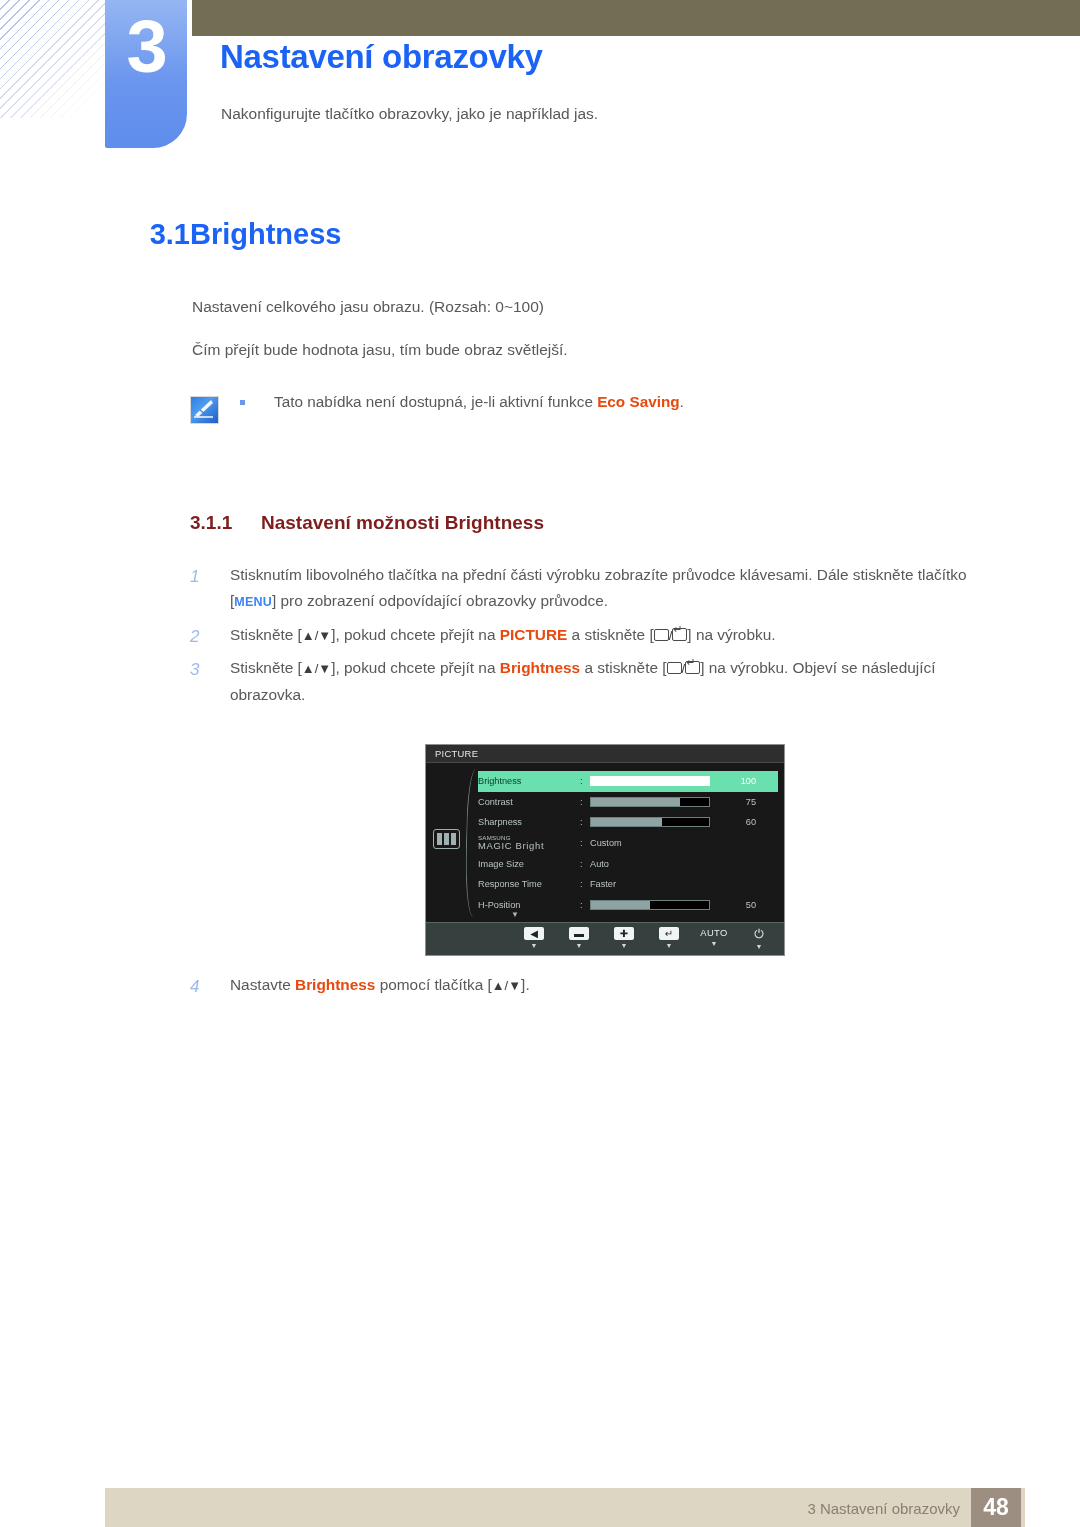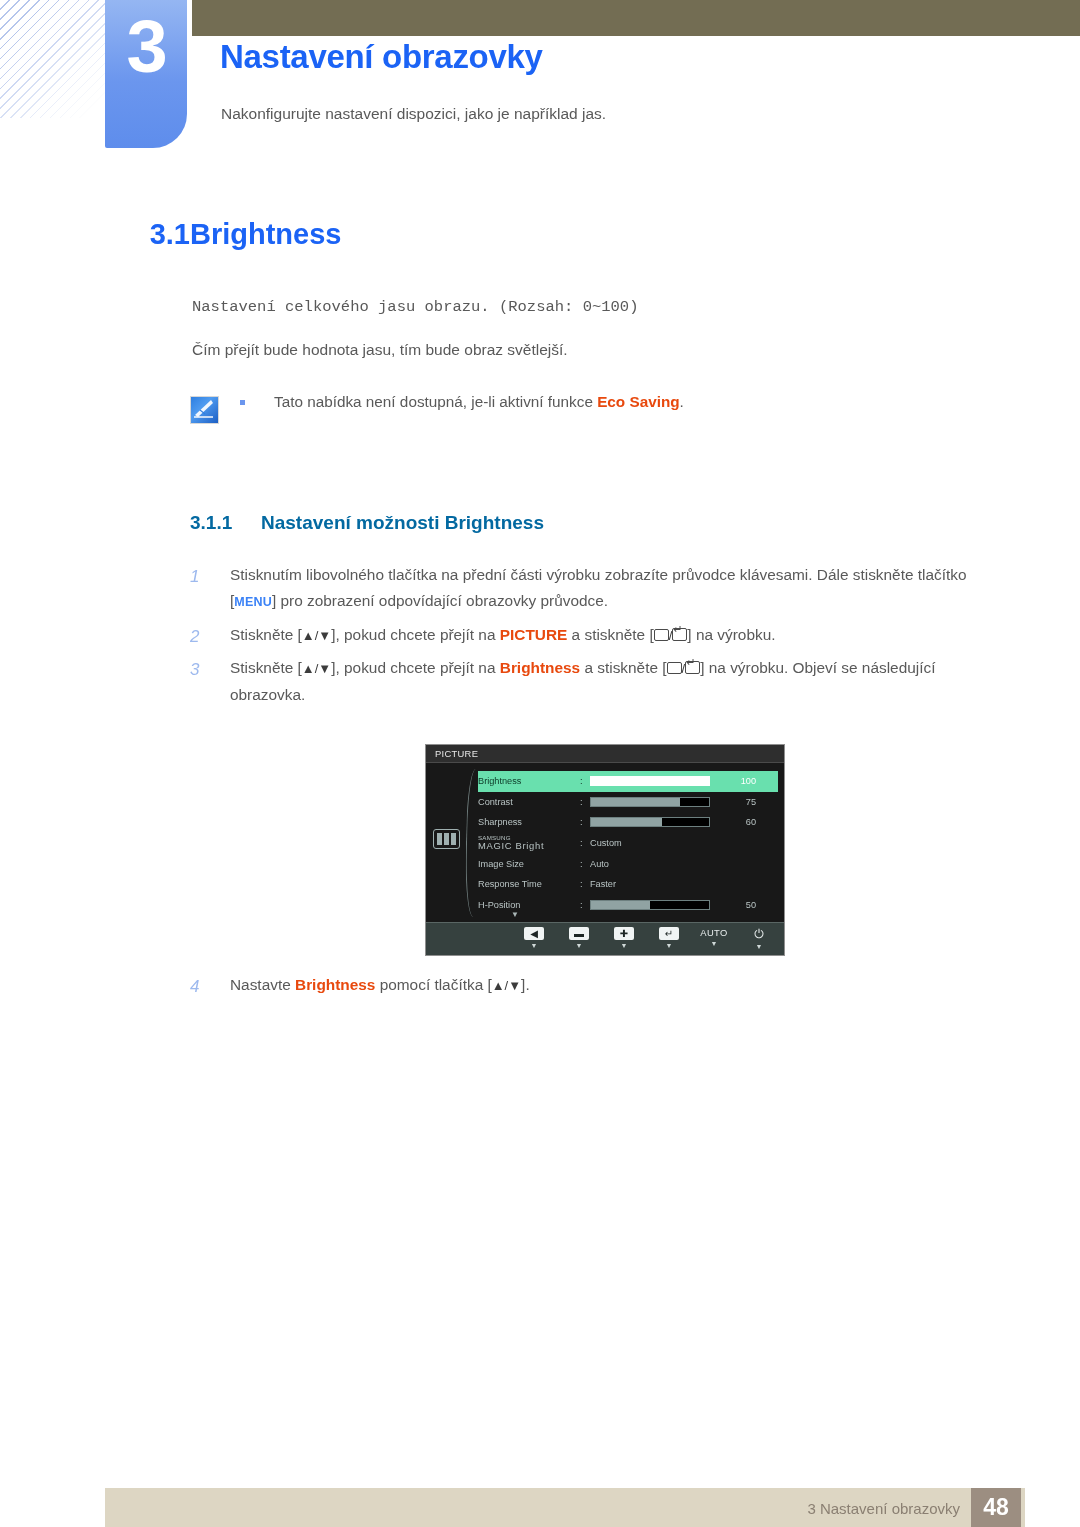--- a/index.html
+++ b/index.html
@@ -83,21 +83,21 @@
   }
   .h1-sec .num { display: inline-block; width: 90px; text-align: right; }
 
   
   .para {
     position: absolute;
     left: 192px;
     font-size: 15.5px;
     color: #595959;
   }
-  .p1 { top: 298px; font-family: Liberation Mono, monospace; }
+  .p1 { top: 298px; }
   .p2 { top: 341px; }
 
   
   .note-icon {
     position: absolute;
     left: 190px; top: 396px;
     width: 27px; height: 26px;
     background: linear-gradient(135deg, #2f7fe0 0%, #4f9bf0 40%, #1d5fc4 100%);
     border: 1px solid #d8d8d8;
   }
@@ -137,21 +137,21 @@
   }
   .magic-logo .l1 { display: block; font-size: 8.5px; letter-spacing: 0.2px;}
   .magic-logo .l2 { display: block; font-size: 11.5px; letter-spacing: 1.4px;}
 
   
   .h2-sec {
     position: absolute;
     left: 190px; top: 512px;
     font-size: 19px;
     font-weight: bold;
-    color: #0369a1;
+    color: #7f1d1d;
   }
   .h2-sec .num { display: inline-block; width: 71px; }
 
   
   .steps {
     position: absolute;
     left: 186px; top: 562px;
     width: 828px;
   }
   .step {
@@ -384,21 +384,21 @@
 
 <div class="hatch"></div>
 
 <div class="olive-bar"></div>
 
 <div class="chapter-tab">
   <div class="chapter-num">3</div>
 </div>
 
 <div class="chapter-title">Nastavení obrazovky</div>
-<div class="chapter-sub">Nakonfigurujte nastavení dispozici, jako je například jas.</div>
+<div class="chapter-sub">Nakonfigurujte tlačítko obrazovky, jako je například jas.</div>
 
 <div class="h1-sec">
   <span class="num">3.1</span><span>Brightness</span>
 </div>
 
 <div class="para p1">Nastavení celkového jasu obrazu. (Rozsah: 0~100)</div>
 <div class="para p2">Čím přejít bude hodnota jasu, tím bude obraz světlejší.</div>
 
 <div class="note-icon">
   <svg width="25" height="24" viewBox="0 0 25 24">

